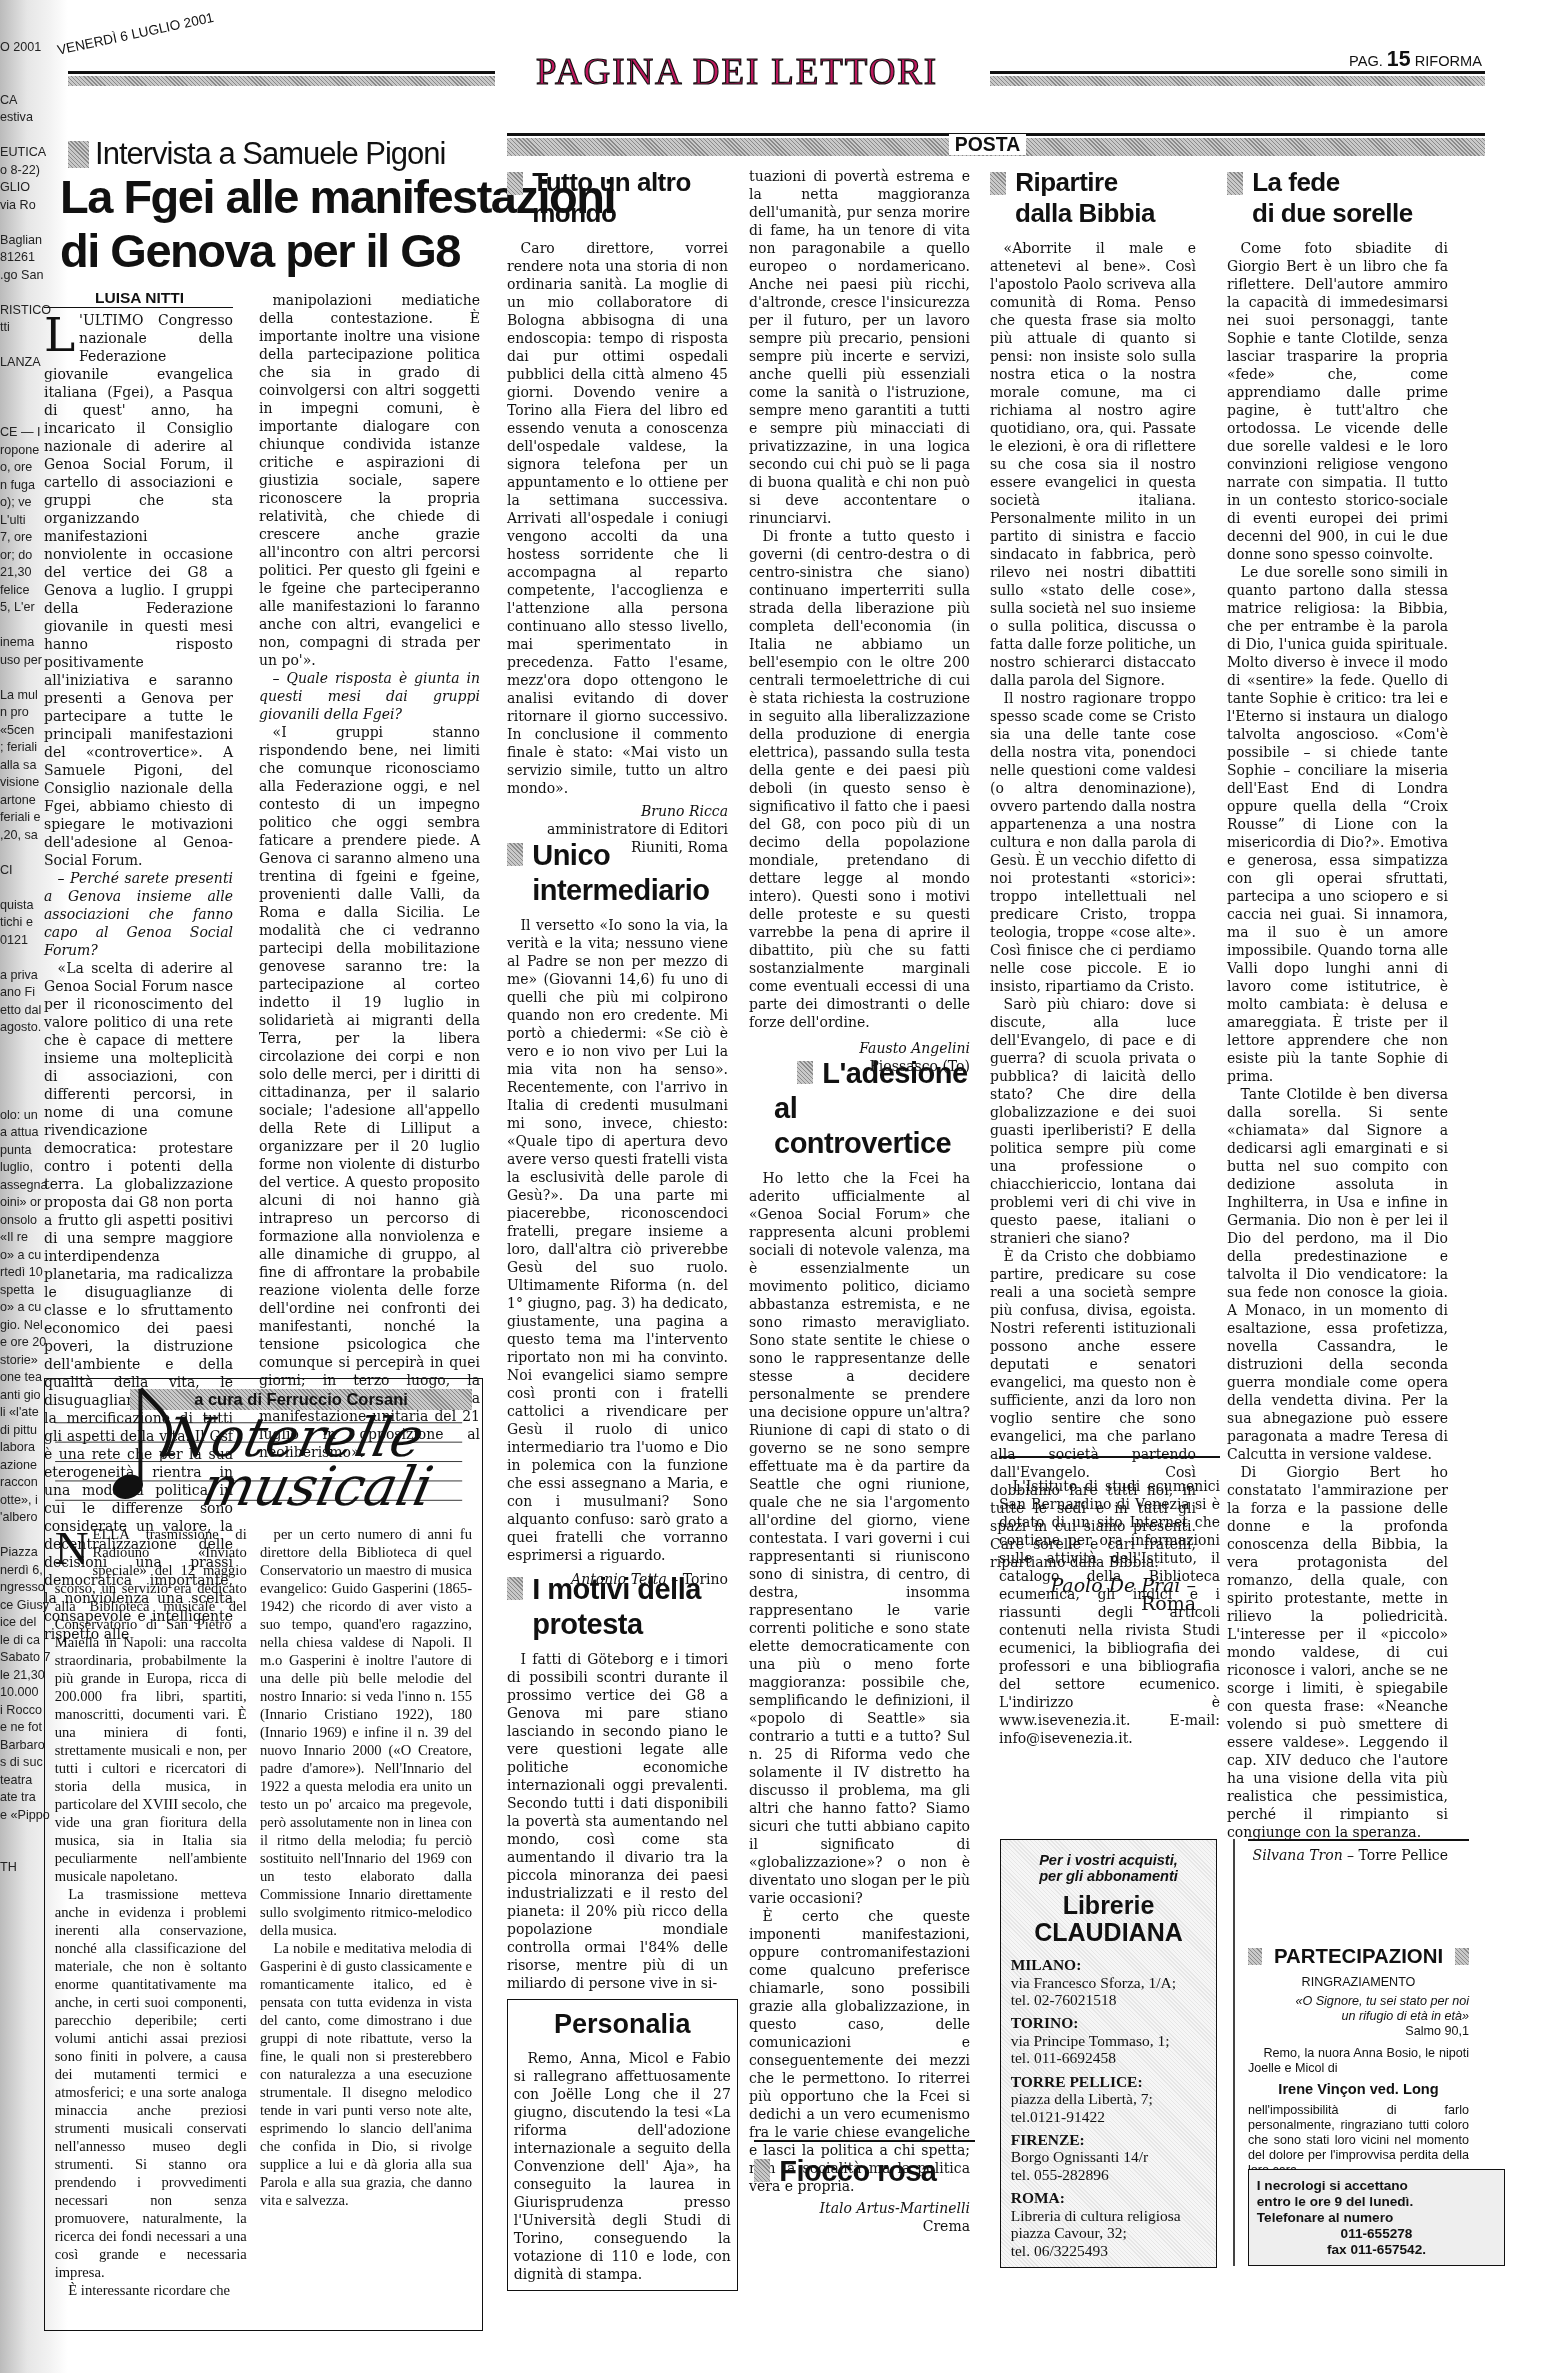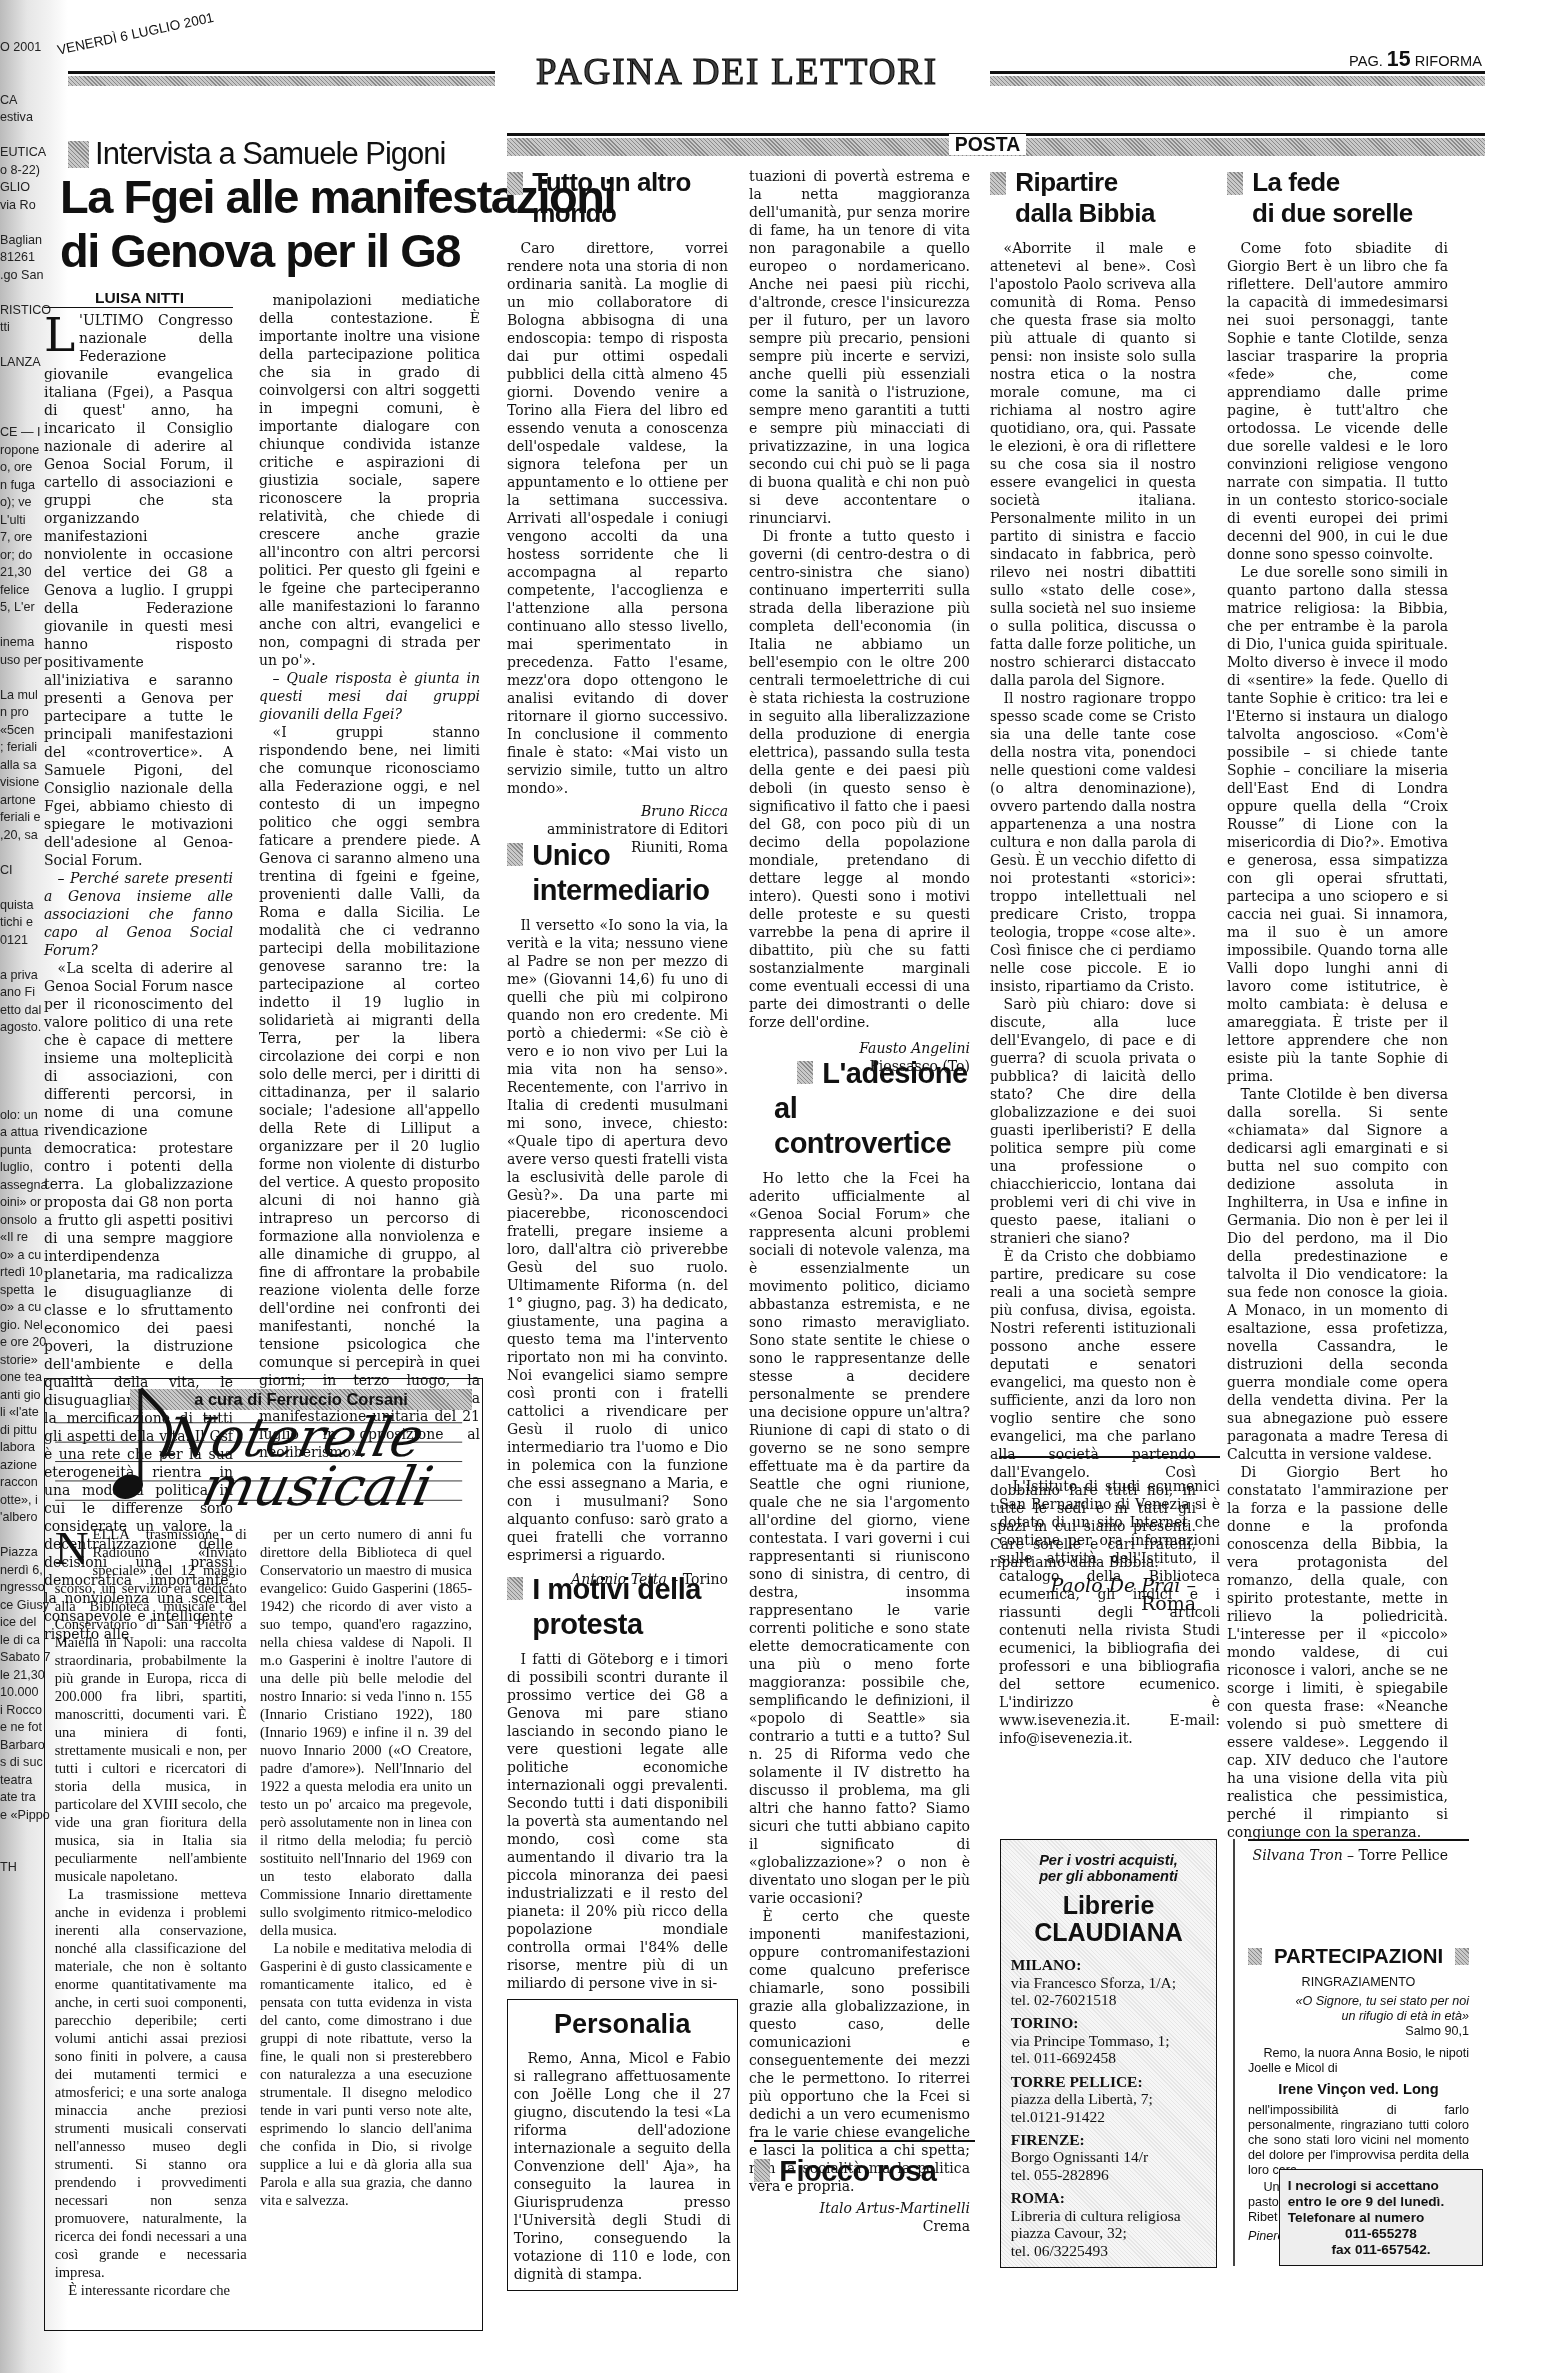--- a/index.html
+++ b/index.html
@@ -126,21 +126,21 @@
     <div>ate tra</div>
     <div>e «Pippo</div>
     <div>&nbsp;</div>
     <div>&nbsp;</div>
     <div>TH</div>
   </div>
 
 <div class="abs" style="left:56px;top:43px;font-family:'Liberation Sans',sans-serif;font-size:13.6px;transform:rotate(-12deg);transform-origin:left top;">VENERDÌ 6 LUGLIO 2001</div>
 <div class="abs masthead-line" style="left:68px;top:71px;width:427px;"></div>
 <div class="abs hatch" style="left:68px;top:76px;width:427px;height:9.7px;"></div>
-<div class="abs" style="left:514px;top:50px;width:446px;text-align:center;font-family:'Liberation Serif',serif;font-size:37px;letter-spacing:1.9px;color:#404040;-webkit-text-stroke:1.2px #111;">PAGINA DEI LETTORI</div>
+<div class="abs" style="left:514px;top:50px;width:446px;text-align:center;font-family:'Liberation Serif',serif;font-size:37px;letter-spacing:1.9px;color:#be185d;-webkit-text-stroke:1.2px #111;">PAGINA DEI LETTORI</div>
 <div class="abs masthead-line" style="left:990px;top:71px;width:495px;"></div>
 <div class="abs hatch" style="left:990px;top:76px;width:495px;height:9.7px;"></div>
 <div class="abs" style="left:1349px;top:47px;font-family:'Liberation Sans',sans-serif;font-size:14.6px;">
   <span>PAG.</span>
   <b style="font-size:21.3px;">15</b>
   <span>RIFORMA</span>
 </div>
 
 <div class="abs" style="left:68px;top:136px;display:flex;align-items:center;">
   <span class="hatch" style="width:21.3px;height:27px;margin-right:5.8px;"></span>
@@ -354,20 +354,20 @@
     <div>«O Signore, tu sei stato per noi</div>
     <div>un rifugio di età in età»</div>
     <div style="font-style:normal;">Salmo 90,1</div>
   </div>
   <div style="margin-top:7.8px;text-indent:15.5px;text-align:justify;">Remo, la nuora Anna Bosio, le nipoti Joelle e Micol di</div>
   <div class="sansb" style="text-align:center;font-size:14.6px;margin:5.8px 0;">Irene Vinçon ved. Long</div>
   <div style="text-align:justify;">nell'impossibilità di farlo personalmente, ringraziano tutti coloro che sono stati loro vicini nel momento del dolore per l'improvvisa perdita della loro cara.</div>
   <div style="text-align:justify;text-indent:15.5px;margin-top:1.9px;">Un ringraziamento particolare ai pastori Ursel Koenigsmann e Paolo Ribet e a Vjera Sostarec.</div>
   <div style="margin-top:3.9px;"><i>Pinerolo,</i><span> 28 giugno 2001</span></div>
 </div>
-<div class="abs boxed" style="left:1248px;top:2169px;width:204px;height:97px;border-width:1px;background:#eee;font-family:'Liberation Sans',sans-serif;font-weight:bold;font-size:13.6px;line-height:16px;padding:7.8px 7.8px;box-sizing:border-box;margin-left:31px;">
+<div class="abs boxed" style="left:1248px;top:2169px;width:257px;height:97px;border-width:1px;background:#eee;font-family:'Liberation Sans',sans-serif;font-weight:bold;font-size:13.6px;line-height:16px;padding:7.8px 7.8px;box-sizing:border-box;">
   <div>I necrologi si accettano</div>
   <div>entro le ore 9 del lunedì.</div>
   <div>Telefonare al numero</div>
   <div style="text-align:center;">011-655278</div>
   <div style="text-align:center;">fax 011-657542.</div>
 </div>
 
 
 </body></html>

